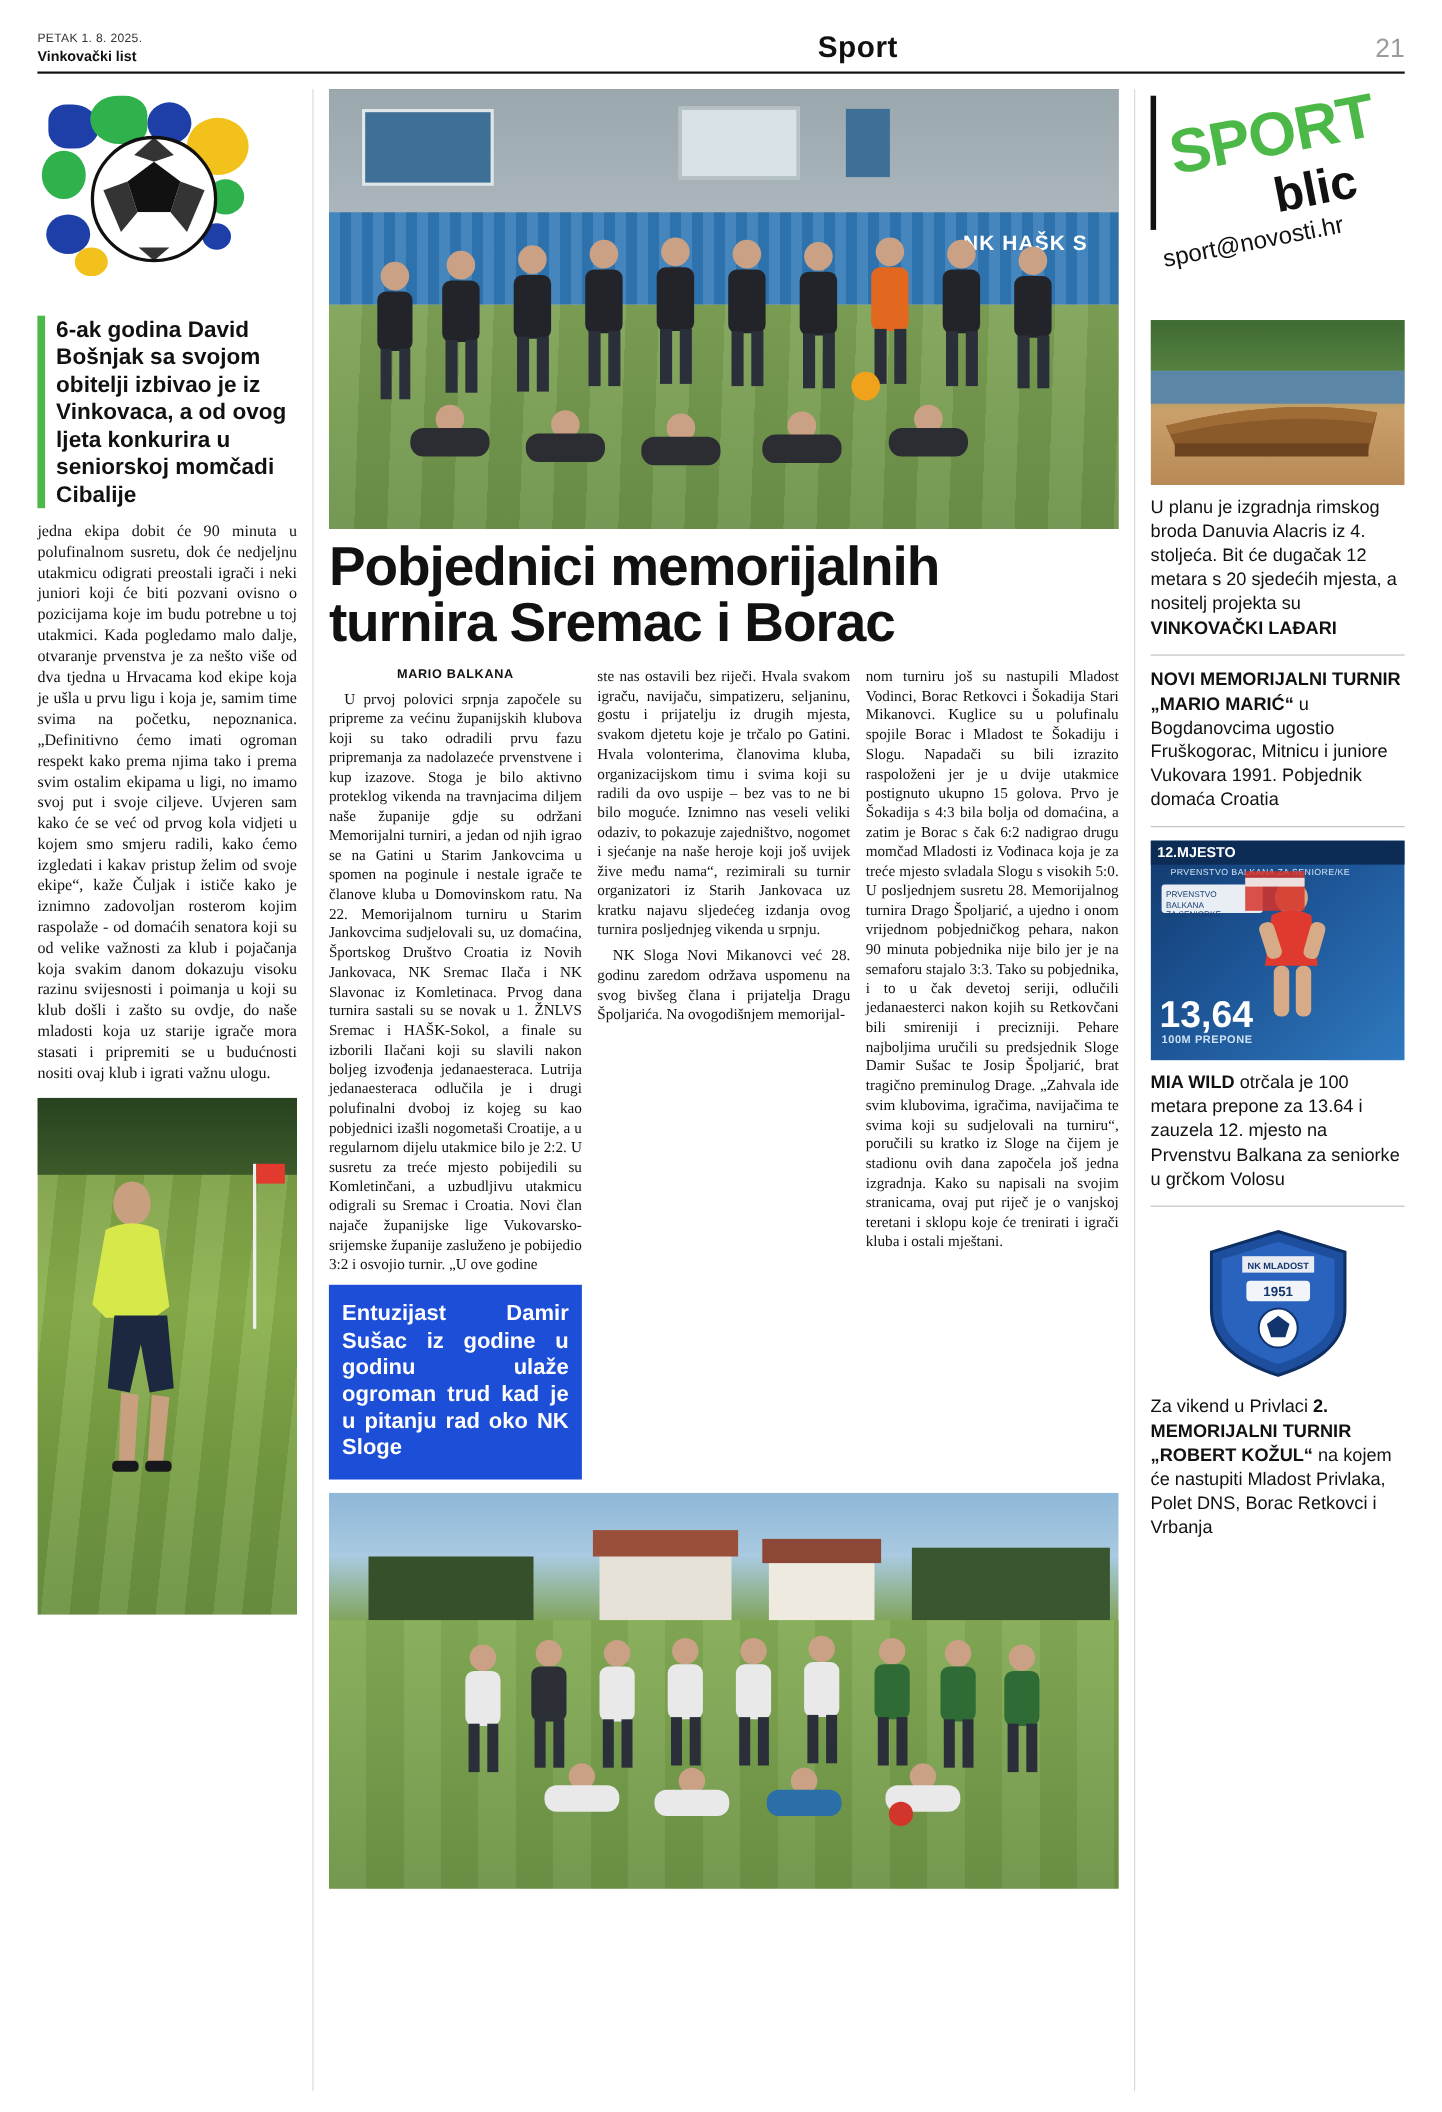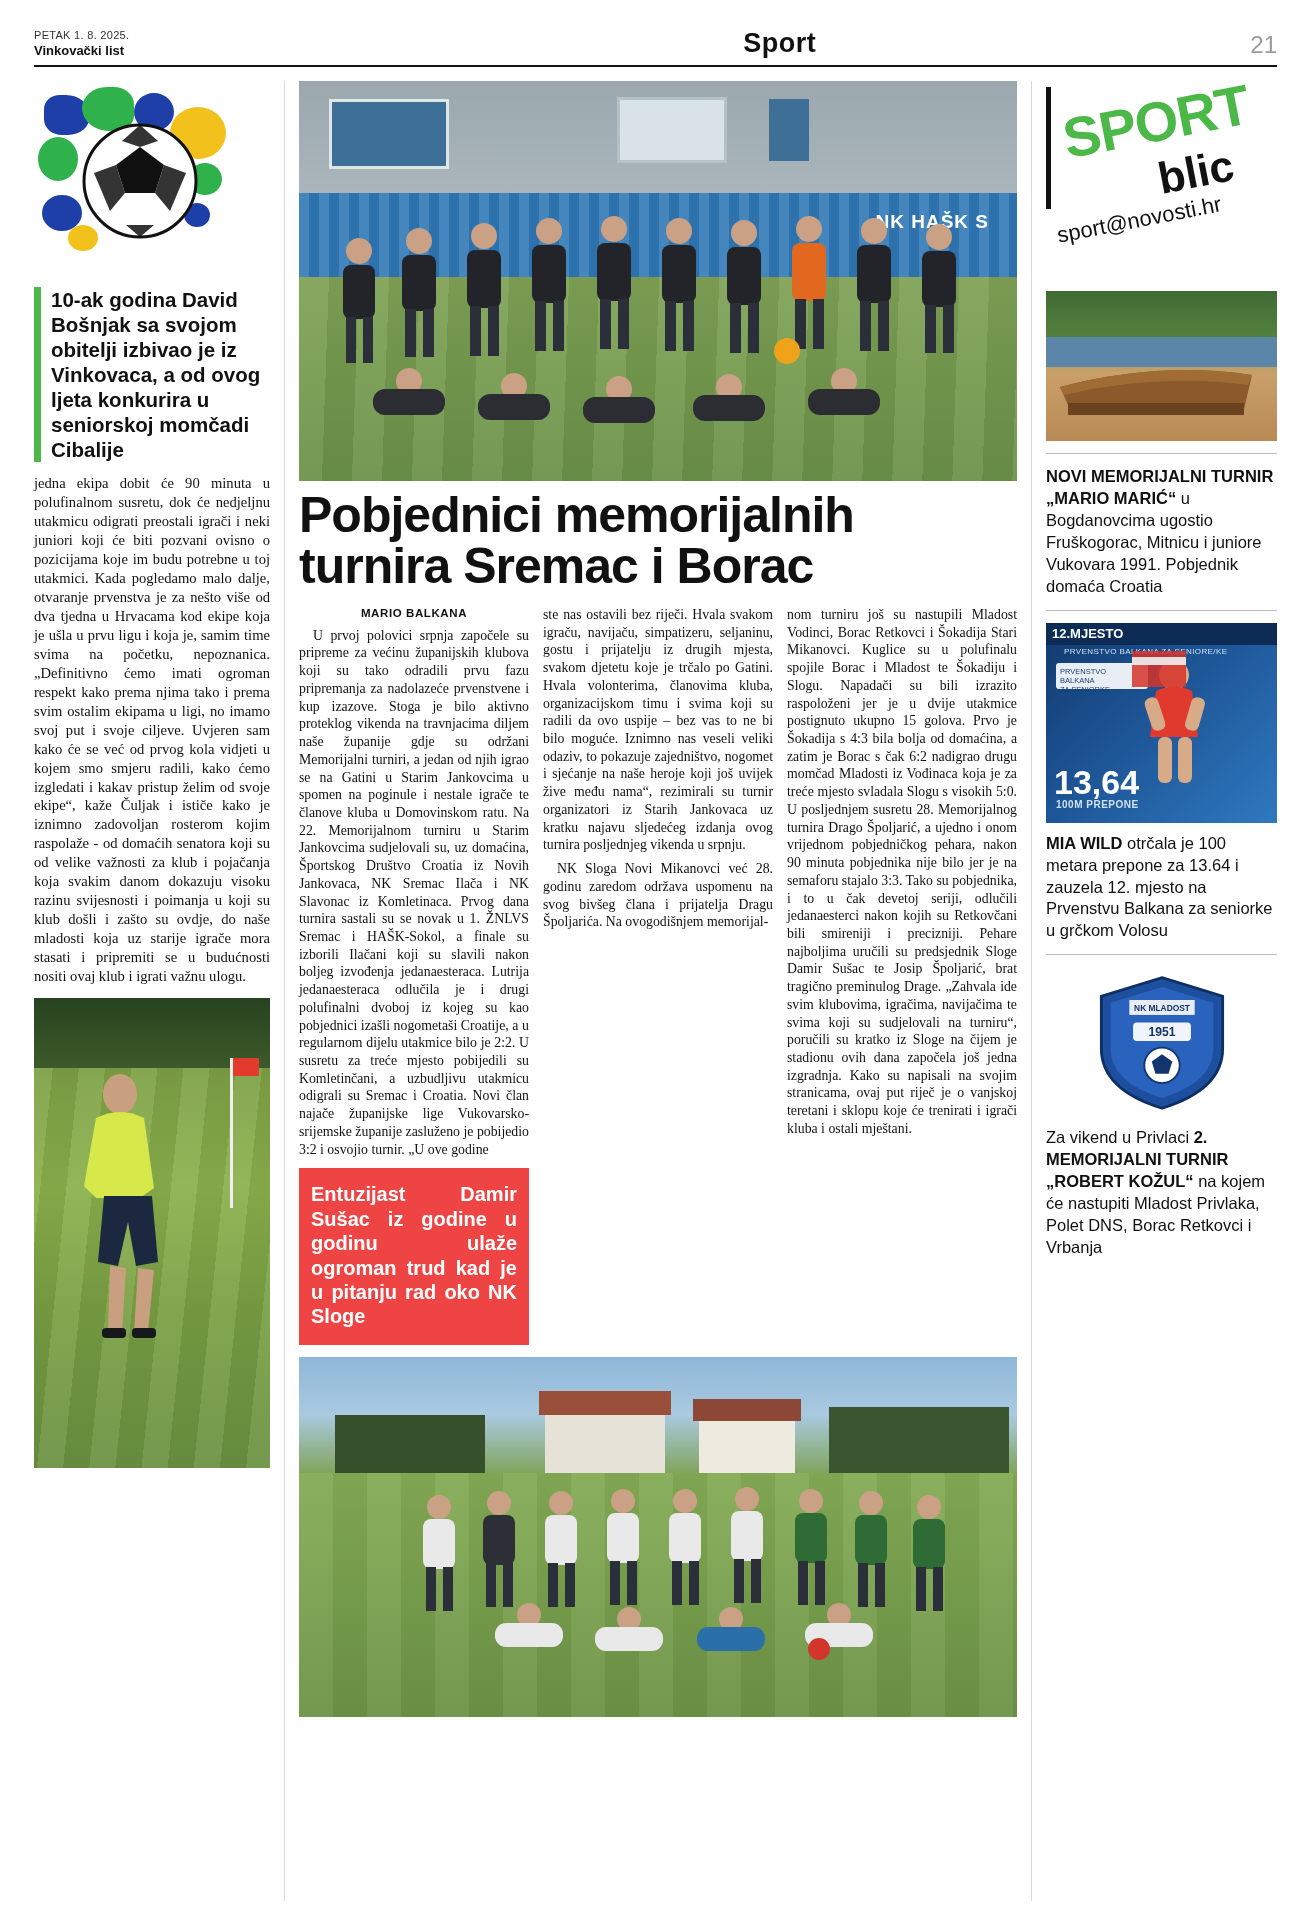--- a/index.html
+++ b/index.html
@@ -77,21 +77,21 @@
     text-align:center; margin-bottom:6px;
   }
   .three {
     display:flex; gap:14px;
     font-size:13.8px; line-height:1.285; text-align:justify;
     hyphens:auto; -webkit-hyphens:auto;
   }
   .three .c { width:33.33%; }
   .three p { margin:0 0 6px 0; }
   .pull {
-    background:#ef4444; color:#fff;
+    background:#1d4ed8; color:#fff;
     font-family:"Liberation Sans", sans-serif; font-weight:bold;
     font-size:20px; line-height:1.22; padding:14px 12px 16px 12px;
     margin-top:10px;
   }
   .bottom-photo { width:100%; height:360px; margin-top:12px; position:relative; overflow:hidden; }
 
   
   .sport-logo { position:relative; height:210px; }
   .sl-bar { position:absolute; left:0; top:6px; width:5px; height:122px; background:#111; }
   .sl-sport {
@@ -153,21 +153,21 @@
           <polygon points="60,4 78,20 60,26 42,20" fill="#111" opacity="0.85"></polygon>
           <polygon points="14,52 36,44 45,72 30,90" fill="#111" opacity="0.85"></polygon>
           <polygon points="106,52 84,44 75,72 90,90" fill="#111" opacity="0.85"></polygon>
           <polygon points="45,72 75,72 84,100 36,100" fill="#ffffff"></polygon>
           <polygon points="46,104 74,104 60,116" fill="#111" opacity="0.85"></polygon>
         </svg>
       </div>
 
       <div class="lead-box">
         <div class="lead-bar"></div>
-        <div class="lead-text">10-ak godina David Bošnjak sa svojom obitelji izbivao je iz Vinkovaca, a od ovog ljeta konkurira u seniorskoj momčadi Cibalije</div>
+        <div class="lead-text">6-ak godina David Bošnjak sa svojom obitelji izbivao je iz Vinkovaca, a od ovog ljeta konkurira u seniorskoj momčadi Cibalije</div>
       </div>
 
       <div class="body-text">
         <p>jedna ekipa dobit će 90 minuta u polufinalnom susretu, dok će nedjeljnu utakmicu odigrati preostali igrači i neki juniori koji će biti pozvani ovisno o pozicijama koje im budu potrebne u toj utakmici. Kada pogledamo malo dalje, otvaranje prvenstva je za nešto više od dva tjedna u Hrvacama kod ekipe koja je ušla u prvu ligu i koja je, samim time svima na početku, nepoznanica. „Definitivno ćemo imati ogroman respekt kako prema njima tako i prema svim ostalim ekipama u ligi, no imamo svoj put i svoje ciljeve. Uvjeren sam kako će se već od prvog kola vidjeti u kojem smo smjeru radili, kako ćemo izgledati i kakav pristup želim od svoje ekipe“, kaže Čuljak i ističe kako je iznimno zadovoljan rosterom kojim raspolaže - od domaćih senatora koji su od velike važnosti za klub i pojačanja koja svakim danom dokazuju visoku razinu svijesnosti i poimanja u koji su klub došli i zašto su ovdje, do naše mladosti koja uz starije igrače mora stasati i pripremiti se u budućnosti nositi ovaj klub i igrati važnu ulogu.</p>
       </div>
 
       <div class="left-photo">
         <div class="ph" style="background:
              linear-gradient(180deg,#6f8f3e 0%,#7fa246 18%,#8bb04c 40%,#79a043 65%,#6a9140 100%);"></div>
 
@@ -414,20 +414,23 @@
       <div class="rphoto" style="height:150px;margin-bottom:10px;">
         <div class="ph" style="background:linear-gradient(180deg,#5e8a4f 0%,#6f9a57 30%,#caa06a 55%,#b88a55 100%);"></div>
         <div style="position:absolute;left:0;top:0;width:100%;height:46px;background:linear-gradient(180deg,#3f6b34,#54813f);"></div>
         <div style="position:absolute;left:0;top:46px;width:100%;height:30px;background:#5b86a8;"></div>
         <svg viewBox="0 0 215 150" width="215" height="150" style="position:absolute;left:0;top:0;">
           <path d="M14 96 q100 -26 192 -12 l-8 34 q-96 12 -176 -4 z" fill="#8a5a2b"></path>
           <path d="M14 96 q100 -26 192 -12 l-4 10 q-92 -12 -184 10 z" fill="#a06c35"></path>
           <rect x="22" y="112" width="176" height="12" fill="#6b431f"></rect>
         </svg>
       </div>
+      <div class="brief">
+        <span>U planu je izgradnja rimskog broda Danuvia Alacris iz 4. stoljeća. Bit će dugačak 12 metara s 20 sjedećih mjesta, a nositelj projekta su </span><b>VINKOVAČKI LAĐARI</b>
+      </div>
       <hr class="hr">
 
       <div class="brief">
         <b>NOVI MEMORIJALNI TURNIR „MARIO MARIĆ“</b><span> u Bogdanovcima ugostio Fruškogorac, Mitnicu i juniore Vukovara 1991. Pobjednik domaća Croatia</span>
       </div>
       <hr class="hr">
 
       <div class="rphoto" style="height:200px;margin-bottom:10px;">
         <div class="ph" style="background:linear-gradient(135deg,#123a6e 0%,#1d5596 45%,#2f79bf 100%);"></div>
         <div style="position:absolute;left:0;top:0;width:100%;height:22px;background:#0d2c55;"></div>

